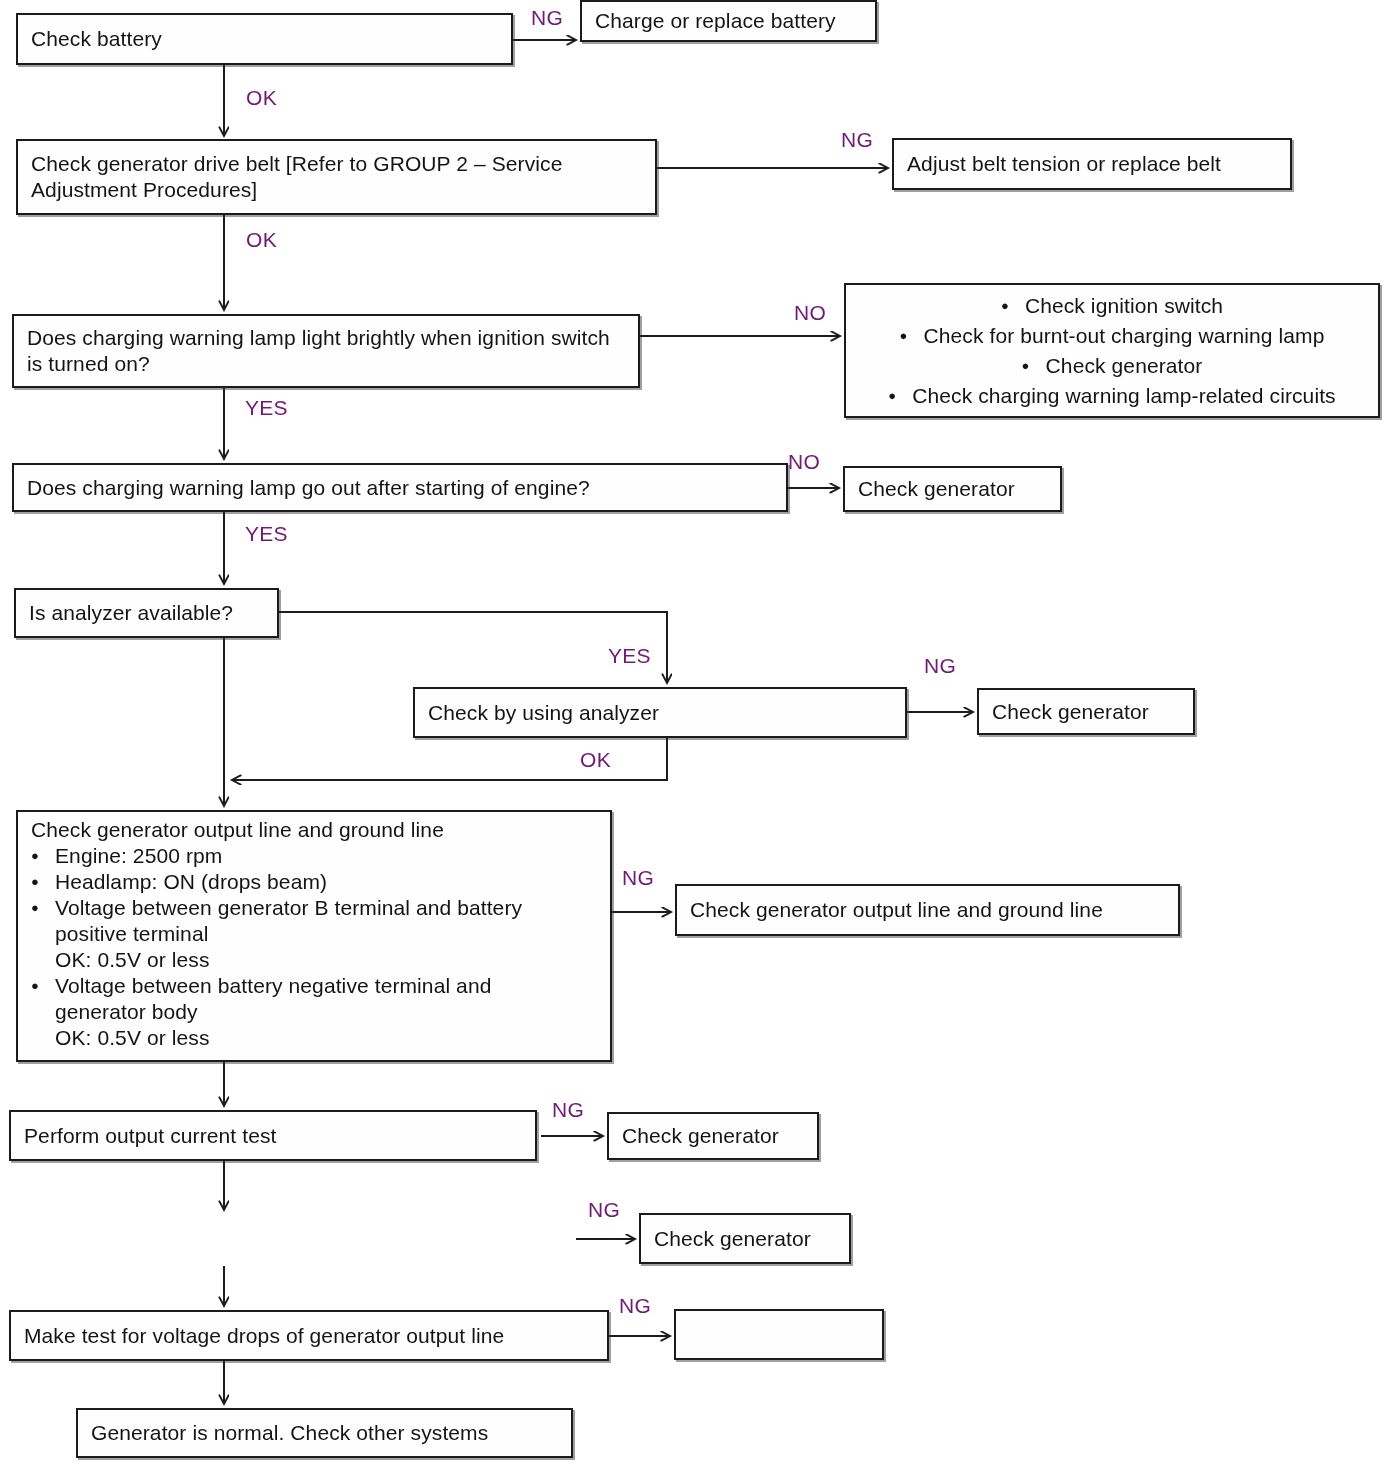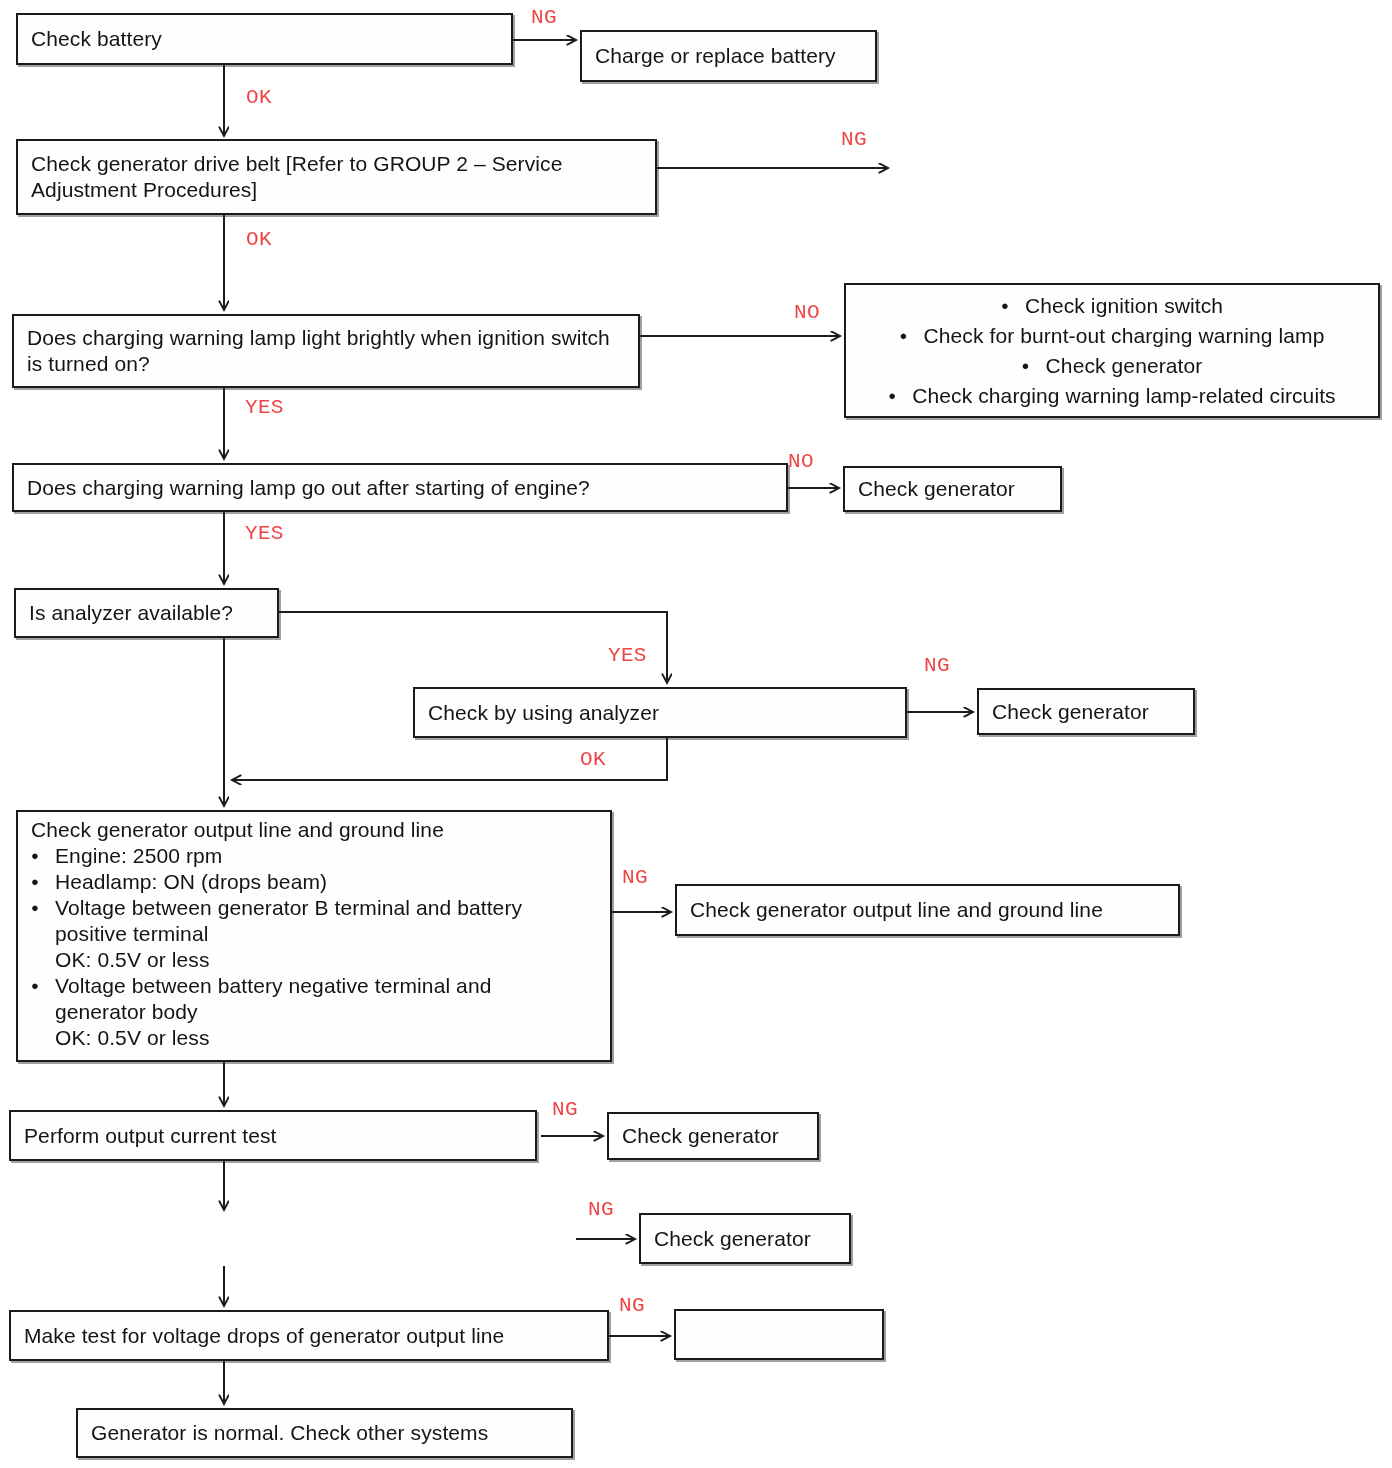--- a/index.html
+++ b/index.html
@@ -41,22 +41,21 @@
     justify-content:center;
     padding:0 10px;
   }
   .lrow{display:flex;line-height:30px;}
   .lrow .bmark{line-height:30px;}
   .lbl{
     position:absolute;
     font-size:21px;
     line-height:28px;
     letter-spacing:.3px;
-    color:#ef4444;
-    font-family:Liberation Mono, monospace;
+    color:#701a75;
   }
 </style>
 </head>
 <body>
 
 <div class="canvas">
 
   <svg class="wires" viewBox="0 0 1392 1468" xmlns="http://www.w3.org/2000/svg">
     <defs>
       <marker id="arr" viewBox="0 0 12 12" refX="9.5" refY="5" markerWidth="13" markerHeight="13" orient="auto" markerUnits="userSpaceOnUse">
@@ -83,26 +82,29 @@
       <path d="M576 1239 L635 1239" marker-end="url(#arr)"></path>
       <path d="M224 1266 L224 1306" marker-end="url(#arr)"></path>
       <path d="M609 1336 L670 1336" marker-end="url(#arr)"></path>
       <path d="M224 1361 L224 1404" marker-end="url(#arr)"></path>
     </g>
   </svg>
 
   <div class="box" style="left:16px;top:13px;width:497px;height:52px">
     <span class="txt">Check battery</span>
   </div>
-  <div class="box" style="left:580px;top:30px;width:297px;height:52px">
+  <div class="box" style="left:580px;top:0;width:297px;height:42px">
     <span class="txt">Charge or replace battery</span>
   </div>
 
   <div class="box" style="left:16px;top:139px;width:641px;height:76px">
     <span class="txt">Check generator drive belt [Refer to GROUP 2 – Service Adjustment Procedures]</span>
+  </div>
+  <div class="box" style="left:892px;top:138px;width:400px;height:52px">
+    <span class="txt">Adjust belt tension or replace belt</span>
   </div>
 
   <div class="box" style="left:12px;top:314px;width:628px;height:74px">
     <span class="txt">Does charging warning lamp light brightly when ignition switch is turned on?</span>
   </div>
   <div class="box listbox" style="left:844px;top:283px;width:536px;height:135px">
     <div class="lrow">
       <span class="bmark">●</span>
       <span>Check ignition switch</span>
     </div>

